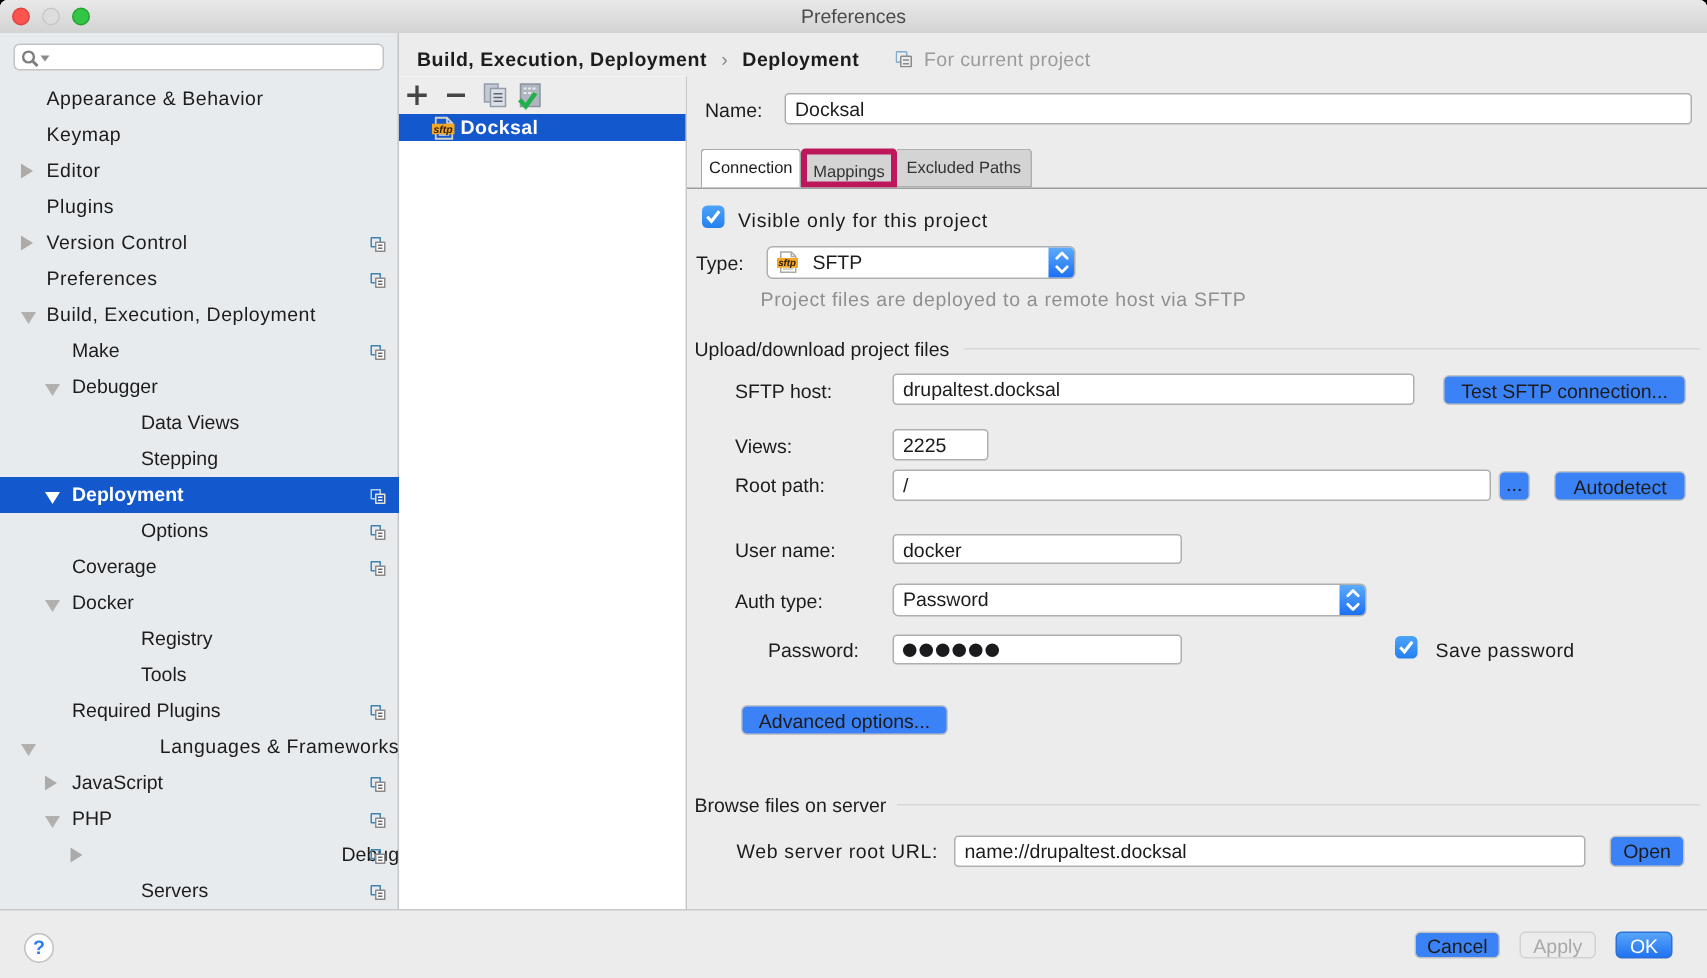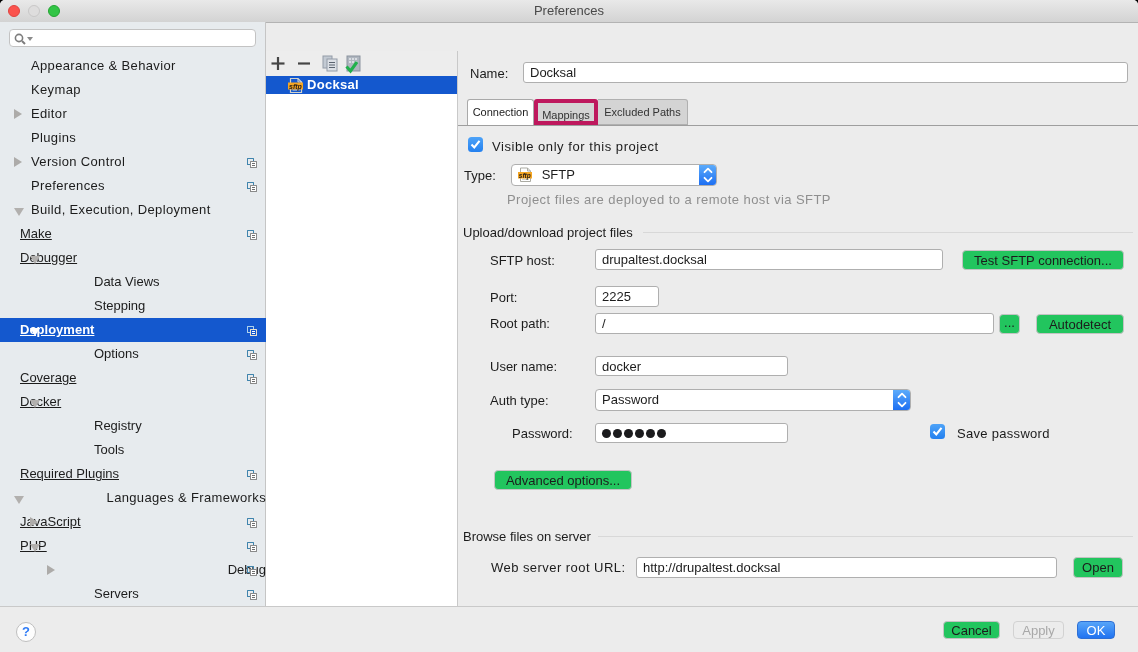--- a/index.html
+++ b/index.html
@@ -11,21 +11,21 @@
 #titlebar{left:0;top:0;width:1138px;height:22px;
   background:linear-gradient(#E9E9E9,#D3D3D3);border-bottom:1px solid #B3B3B3;}
 #titlebar .tl{position:absolute;top:4.5px;width:12px;height:12px;border-radius:50%;box-sizing:border-box;}
 #title{position:absolute;left:0;top:0;width:100%;text-align:center;line-height:21px;color:#4a4a4a;}
 
 #sidebar{left:0;top:22px;width:266px;height:584px;background:#E7EBEE;border-right:1px solid #C5C5C5;box-sizing:border-box;}
 #search{position:absolute;left:9px;top:7px;width:247px;height:18px;background:#fff;border:1px solid #C3C3C3;border-radius:4px;box-sizing:border-box;}
 .trow{position:absolute;left:0;width:266px;height:24px;line-height:24px;white-space:nowrap;}
 .trow.sel{background:#1458CE;color:#fff;font-weight:bold;}
 .t1{padding-left:31px;font-weight:normal;letter-spacing:0.35px;}
-.t2{padding-left:20px;text-decoration:underline;}
+.t2{padding-left:48px;}
 .t3{padding-left:94px;}
 .ar{position:absolute;width:0;height:0;}
 .ar.rt{top:7px;border-top:5px solid transparent;border-bottom:5px solid transparent;border-left:8px solid #ADABA9;}
 .ar.dn{top:9.5px;border-left:5px solid transparent;border-right:5px solid transparent;border-top:8px solid #B2B0AE;}
 .sel .ar.dn{border-top-color:#fff;}
 .a1{left:14px;}.a2{left:30px;}.a3{left:47px;}
 .sh{position:absolute;right:8px;top:8px;width:11px;height:11px;}
 .sh i{position:absolute;left:0;top:0;width:5px;height:5px;border:1px solid #4084AD;border-radius:0.5px;}
 .sh u{position:absolute;left:3px;top:3px;width:5px;height:5px;border:1px solid #8A8A8A;border-radius:0.5px;background:
   linear-gradient(#6E6E6E,#6E6E6E) 1px 1px/3px 1px no-repeat,
@@ -36,21 +36,21 @@
   linear-gradient(#fff,#fff) 1px 3px/3px 1px no-repeat,#1458CE;}
 
 #crumbs{left:266px;top:22px;width:872px;height:29px;background:#ECECEC;line-height:35px;white-space:nowrap;}
 
 #mid{left:266px;top:51px;width:192px;height:555px;background:#fff;border-right:1px solid #C9C9C9;box-sizing:border-box;}
 #midbar{position:absolute;left:0;top:0;width:191px;height:25px;background:#EDEDED;}
 #dockrow{position:absolute;left:0;top:25px;width:191px;height:18px;background:#1458CE;color:#fff;font-weight:bold;line-height:18px;}
 
 #rp{left:458px;top:51px;width:704px;height:555px;background:#ECECEC;}
 .fld{position:absolute;background:#fff;border:1px solid #AFAFAF;border-radius:3px;box-sizing:border-box;line-height:19px;padding-left:6px;white-space:nowrap;overflow:hidden;}
-.btn{position:absolute;background:#22c55e;border:1px solid #C3C3C3;border-radius:4px;box-sizing:border-box;text-align:center;}
+.btn{position:absolute;background:#3b82f6;border:1px solid #C3C3C3;border-radius:4px;box-sizing:border-box;text-align:center;}
 .lab{position:absolute;white-space:nowrap;}
 .gray{color:#8F8F8F;}
 .sect{position:absolute;white-space:nowrap;}
 .sline{position:absolute;height:1px;background:#D8D8D8;}
 .cb{position:absolute;width:15px;height:15px;border-radius:3.5px;background:linear-gradient(#4EA3F8,#2380EF);}
 .stepper{position:absolute;right:-1px;top:-1px;width:18px;height:22px;border-radius:0 4px 4px 0;background:linear-gradient(#5FAEFB,#1A6CF2);}
 .chev{position:absolute;left:0;top:0;}
 .tab{position:absolute;box-sizing:border-box;text-align:center;height:26px;line-height:25px;font-size:11px;white-space:nowrap;}
 .dot{display:inline-block;width:9px;height:9px;border-radius:50%;background:#1b1b1d;margin-right:2px;vertical-align:middle;}
 
@@ -127,20 +127,32 @@
     <div class="trow" style="top:536px;text-align:right;"><i class="ar rt a3"></i><span class="t3">Debug</span><span class="sh">
           <i></i>
           <u></u>
         </span></div>
     <div class="trow" style="top:560px;"><span class="t3">Servers</span><span class="sh">
           <i></i>
           <u></u>
         </span></div>
   </div>
 
+  <div class="abs" id="crumbs">
+    <span style="font-weight:bold;margin-left:12px;letter-spacing:0.35px;">Build, Execution, Deployment</span>
+    <span style="color:#8a8a8a;margin:0 6px;">›</span>
+    <span style="font-weight:bold;letter-spacing:0.35px;">Deployment</span>
+    <svg width="11" height="11" style="margin-left:21px;vertical-align:-1px;">
+        <rect x="0.5" y="0.5" width="7" height="7" fill="none" stroke="#7FAACC" rx="0.5"></rect>
+        <rect x="3.5" y="3.5" width="7" height="7" fill="#ECECEC" stroke="#8A8A8A" rx="0.5"></rect>
+        <line x1="5" y1="6" x2="9" y2="6" stroke="#8a8a8a"></line>
+        <line x1="5" y1="8.5" x2="9" y2="8.5" stroke="#8a8a8a"></line>
+      </svg>
+    <span style="color:#9B9B9B;margin-left:4px;letter-spacing:0.25px;">For current project</span>
+  </div>
 
   <div class="abs" id="mid">
     <div id="midbar">
       <svg width="180" height="25" style="position:absolute;left:0;top:0;">
         <line x1="5.5" y1="12.5" x2="18.5" y2="12.5" stroke="#454545" stroke-width="2.2"></line>
         <line x1="12" y1="6" x2="12" y2="19" stroke="#454545" stroke-width="2.2"></line>
         <line x1="32" y1="12.5" x2="44" y2="12.5" stroke="#454545" stroke-width="2.2"></line>
         <g>
           <rect x="57" y="5" width="9" height="12" fill="#C3CAD3" stroke="#939CA8" stroke-width="1"></rect>
           <rect x="61" y="8" width="10" height="12" fill="#DCE0E6" stroke="#939CA8" stroke-width="1"></rect>
@@ -204,21 +216,21 @@
     </div>
     <span class="lab gray" style="left:49px;top:141px;letter-spacing:0.45px;">Project files are deployed to a remote host via SFTP</span>
 
     <span class="sect" style="left:5px;top:174px;">Upload/download project files</span>
     <div class="sline" style="left:185px;top:181px;width:490px;"></div>
 
     <span class="lab" style="left:32px;top:202px;">SFTP host:</span>
     <div class="fld" style="left:137px;top:198px;width:348px;height:21px;">drupaltest.docksal</div>
     <div class="btn" style="left:504px;top:199px;width:162px;height:20px;line-height:19px;">Test SFTP connection...</div>
 
-    <span class="lab" style="left:32px;top:239px;">Port:</span>
+    <span class="lab" style="left:32px;top:239px;">Views:</span>
     <div class="fld" style="left:137px;top:235px;width:64px;height:21px;">2225</div>
 
     <span class="lab" style="left:32px;top:265px;">Root path:</span>
     <div class="fld" style="left:137px;top:262px;width:399px;height:21px;">/</div>
     <div class="btn" style="left:541px;top:263px;width:21px;height:20px;line-height:16px;">...</div>
     <div class="btn" style="left:578px;top:263px;width:88px;height:20px;line-height:19px;">Autodetect</div>
 
     <span class="lab" style="left:32px;top:308px;">User name:</span>
     <div class="fld" style="left:137px;top:305px;width:193px;height:20px;">docker</div>
 
@@ -240,21 +252,21 @@
         </svg>
     </div>
     <span class="lab" style="left:499px;top:375px;letter-spacing:0.3px;">Save password</span>
 
     <div class="btn" style="left:36px;top:419px;width:138px;height:20px;line-height:19px;">Advanced options...</div>
 
     <span class="sect" style="left:5px;top:478px;">Browse files on server</span>
     <div class="sline" style="left:140px;top:485px;width:535px;"></div>
 
     <span class="lab" style="left:33px;top:509px;letter-spacing:0.45px;">Web server root URL:</span>
-    <div class="fld" style="left:178px;top:506px;width:421px;height:21px;">http://drupaltest.docksal</div>
+    <div class="fld" style="left:178px;top:506px;width:421px;height:21px;">name://drupaltest.docksal</div>
     <div class="btn" style="left:615px;top:506px;width:50px;height:21px;line-height:20px;">Open</div>
   </div>
 
   <div class="abs" id="bottom">
     <div class="abs" style="left:16px;top:15px;width:20px;height:20px;border-radius:50%;background:#FDFDFD;border:1px solid #BFBFBF;box-sizing:border-box;text-align:center;line-height:18px;color:#2E7BF6;font-weight:bold;">?</div>
     <div class="btn" style="left:943px;top:14px;width:57px;height:18px;line-height:17px;">Cancel</div>
     <div class="btn" style="left:1013px;top:14px;width:51px;height:18px;line-height:17px;background:#ECECEC;border-color:#D2D2D2;color:#A8A8A8;">Apply</div>
     <div class="btn" style="left:1077px;top:14px;width:38px;height:18px;line-height:17px;background:linear-gradient(#57A5F9,#2173F1);border-color:#2E6FD4;color:#fff;">OK</div>
   </div>
 

